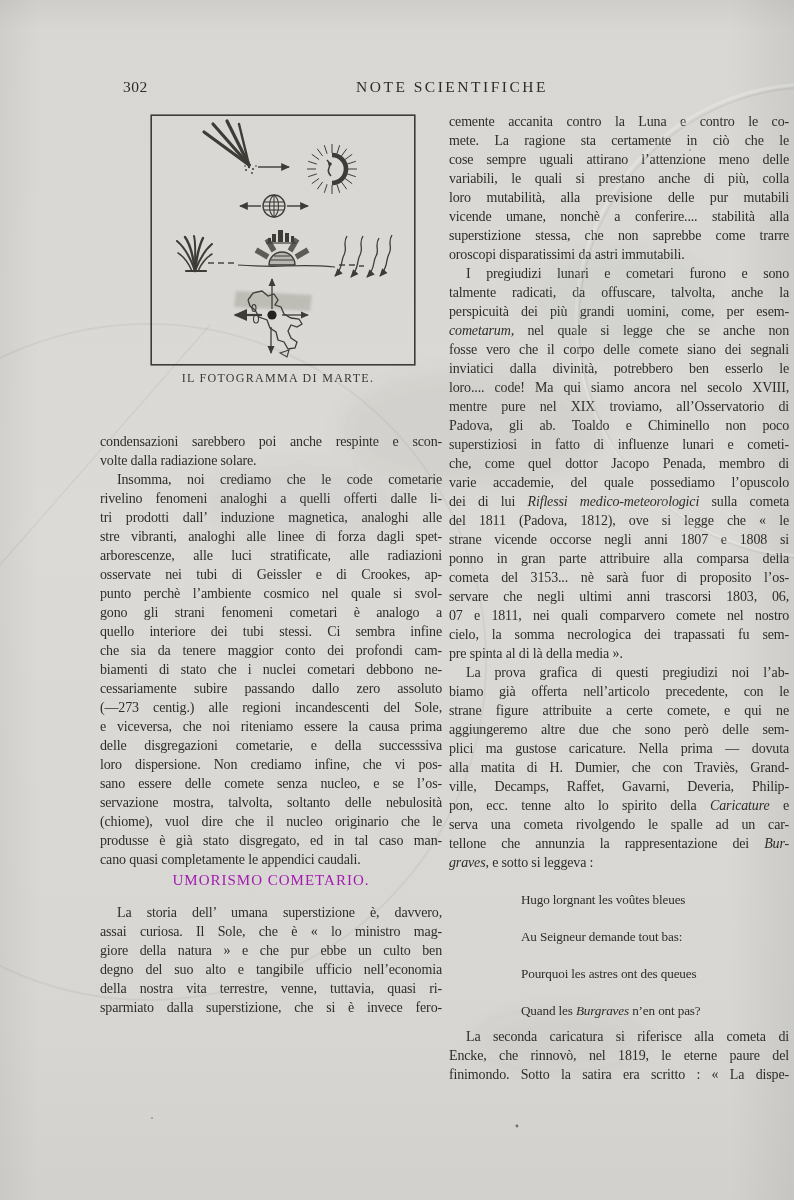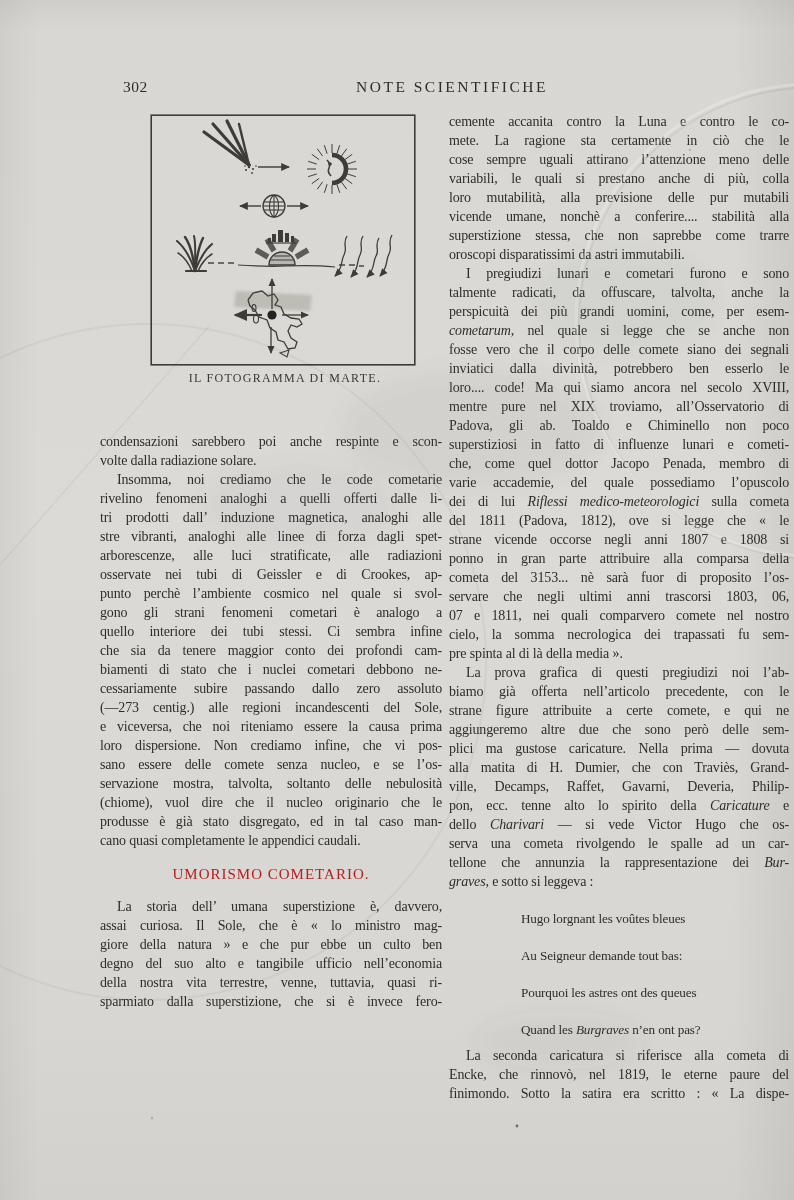--- a/index.html
+++ b/index.html
@@ -10,34 +10,34 @@
       linear-gradient(90deg, rgba(0,0,0,0.045), rgba(0,0,0,0) 40px, rgba(0,0,0,0) 730px, rgba(0,0,0,0.06)),
       linear-gradient(180deg, #cfcecb 0, #d8d7d4 30px, #dbdad7 45%, #d7d6d3 85%, #d2d1ce 100%);
     color:#2e2c28;
     position:relative;
   }
   #page{position:absolute;inset:0;}
   .hdr-num{position:absolute;left:123px;top:78px;font-size:15.5px;letter-spacing:.5px;}
   .hdr-title{position:absolute;left:452px;top:78px;transform:translateX(-50%);
     font-size:15.5px;letter-spacing:2.5px;white-space:nowrap;}
   .figure{position:absolute;left:150px;top:114px;width:266px;height:252px;}
-  .figcap{position:absolute;left:152px;top:371px;width:266px;text-align:center;
+  .figcap{position:absolute;left:145px;top:371px;width:266px;text-align:center;
     font-size:12px;letter-spacing:1.3px;color:#3a3833;}
   .col{position:absolute;}
   #leftcol{left:100px;top:432px;width:342px;}
   #rightcol{left:449px;top:112px;width:340px;}
   .line{
     font-size:14px;line-height:19px;letter-spacing:-0.15px;
     text-align:justify;color:#2f2d29;
   }
   .line.j{text-align-last:justify;}
   .line.fi{text-indent:17px;}
   .it{font-style:italic;}
   .heading{font-size:15px;line-height:19px;letter-spacing:1px;text-align:center;
-    margin-top:15px;margin-bottom:13px;color:#b91c1c;}
+    margin-top:2px;margin-bottom:13px;color:#a21caf;}
   .verse-block{margin:7px 0 7px 72px;}
   .verse-block .line{font-size:13.2px;line-height:19px;text-align:left;text-align-last:auto;margin-top:18px;}
   #stains{position:absolute;inset:0;pointer-events:none;}
 </style>
 </head>
 <body>
 
 <div id="page">
 
   <div class="hdr-num">302</div>
@@ -178,20 +178,21 @@
         <div class="line j"><span>arborescenze, alle luci stratificate, alle radiazioni</span></div>
         <div class="line j"><span>osservate nei tubi di Geissler e di Crookes, ap-</span></div>
         <div class="line j"><span>punto perchè l’ambiente cosmico nel quale si svol-</span></div>
         <div class="line j"><span>gono gli strani fenomeni cometari è analogo a</span></div>
         <div class="line j"><span>quello interiore dei tubi stessi. Ci sembra infine</span></div>
         <div class="line j"><span>che sia da tenere maggior conto dei profondi cam-</span></div>
         <div class="line j"><span>biamenti di stato che i nuclei cometari debbono ne-</span></div>
         <div class="line j"><span>cessariamente subire passando dallo zero assoluto</span></div>
         <div class="line j"><span>(—273 centig.) alle regioni incandescenti del Sole,</span></div>
         <div class="line j"><span>e viceversa, che noi riteniamo essere la causa prima</span></div>
+        <div class="line j"><span>delle disgregazioni cometarie, e della successsiva</span></div>
         <div class="line j"><span>loro dispersione. Non crediamo infine, che vi pos-</span></div>
         <div class="line j"><span>sano essere delle comete senza nucleo, e se l’os-</span></div>
         <div class="line j"><span>servazione mostra, talvolta, soltanto delle nebulosità</span></div>
         <div class="line j"><span>(chiome), vuol dire che il nucleo originario che le</span></div>
         <div class="line j"><span>produsse è già stato disgregato, ed in tal caso man-</span></div>
         <div class="line"><span>cano quasi completamente le appendici caudali.</span></div>
       </div>
       <div class="heading">UMORISMO COMETARIO.</div>
       <div class="para-block">
         <div class="line j fi"><span>La storia dell’ umana superstizione è, davvero,</span></div>
@@ -238,21 +239,20 @@
       </div>
       <div class="para-block">
         <div class="line j fi"><span>La prova grafica di questi pregiudizi noi l’ab-</span></div>
         <div class="line j"><span>biamo già offerta nell’articolo precedente, con le</span></div>
         <div class="line j"><span>strane figure attribuite a certe comete, e qui ne</span></div>
         <div class="line j"><span>aggiungeremo altre due che sono però delle sem-</span></div>
         <div class="line j"><span>plici ma gustose caricature. Nella prima — dovuta</span></div>
         <div class="line j"><span>alla matita di H. Dumier, che con Traviès, Grand-</span></div>
         <div class="line j"><span>ville, Decamps, Raffet, Gavarni, Deveria, Philip-</span></div>
         <div class="line j"><span>pon, ecc. tenne alto lo spirito della </span><span class="it">Caricature</span><span> e</span></div>
-        <div class="line j"><span>dello </span><span class="it">Charivari</span><span> — si vede Victor Hugo che os-</span></div>
         <div class="line j"><span>serva una cometa rivolgendo le spalle ad un car-</span></div>
         <div class="line j"><span>tellone che annunzia la rappresentazione dei </span><span class="it">Bur-</span></div>
         <div class="line"><span class="it">graves,</span><span> e sotto si leggeva :</span></div>
       </div>
       <div class="verse-block">
         <div class="line"><span>Hugo lorgnant les voûtes bleues</span></div>
         <div class="line"><span>Au Seigneur demande tout bas:</span></div>
         <div class="line"><span>Pourquoi les astres ont des queues</span></div>
         <div class="line"><span>Quand les </span><span class="it">Burgraves</span><span> n’en ont pas?</span></div>
       </div>

